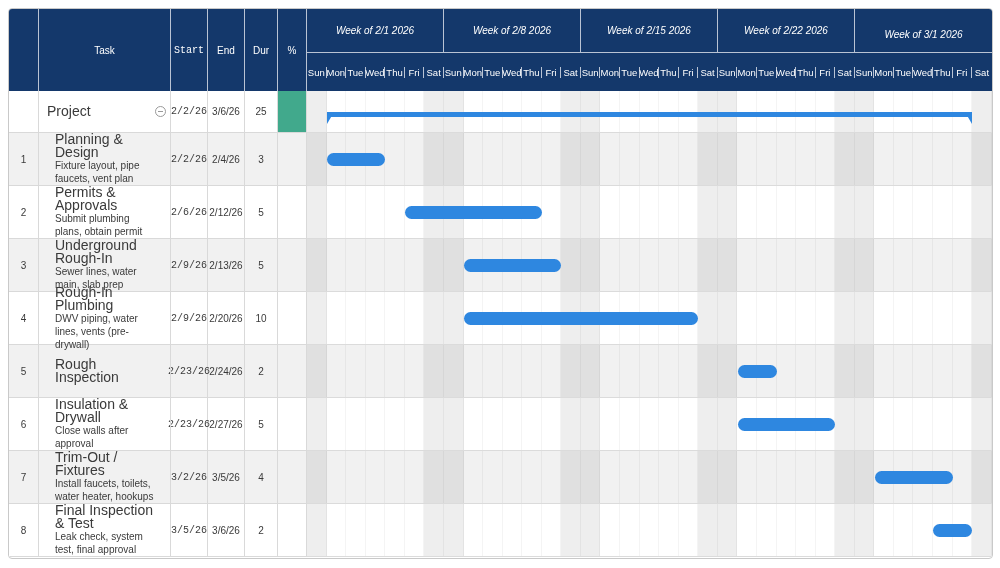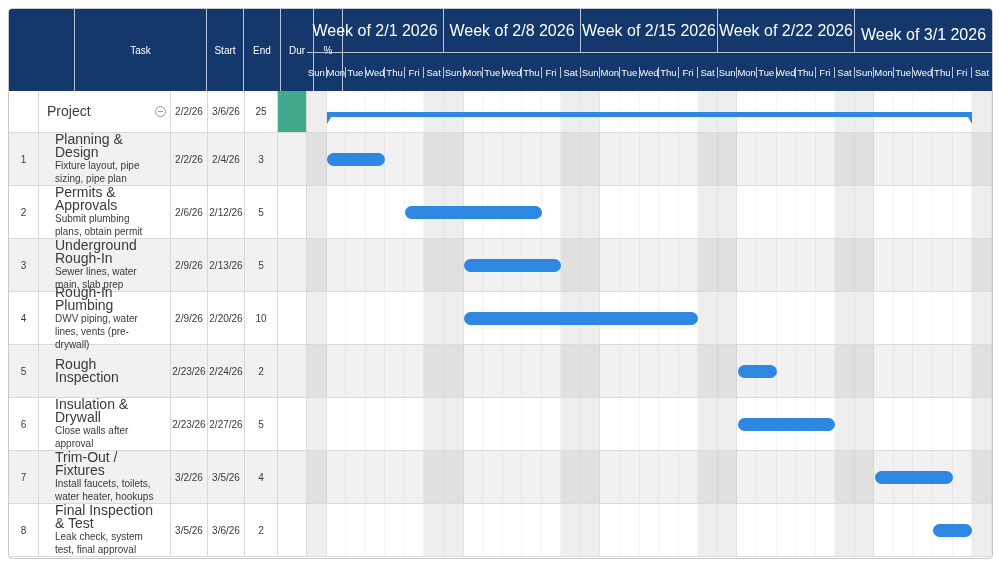--- a/index.html
+++ b/index.html
@@ -1,31 +1,31 @@
 <!DOCTYPE html>
 <html><head>
 <meta charset="utf-8">
 <style>
   * { margin:0; padding:0; box-sizing:border-box; }
   html,body { width:1000px; height:568px; background:#ffffff; font-family:"Liberation Sans", sans-serif; color:#3a3a3a; }
   .gantt { position:absolute; left:8px; top:8px; width:985px; height:551px; border:1px solid #c9c9c9; border-radius:4px; overflow:hidden; background:#fff; }
 
   
   .hdr { display:flex; height:82px; background:#14386b; color:#fff; }
-  .hdr-left { display:flex; width:298px; flex:none;padding-left:36px; }
+  .hdr-left { display:flex; width:298px; flex:none; }
   .hcell { border-right:1px solid rgba(214,220,230,0.85); display:flex; align-items:center; justify-content:center; font-size:10px; }
   .c-num  { width:30px;  flex:none; }
   .c-task { width:132px; flex:none; }
-  .c-start{ width:37px;  flex:none; }
+  .c-start{ width:37px;  flex:none;font-family:Liberation Mono, monospace; }
   .c-end  { width:37px;  flex:none;text-align:right; }
   .c-dur  { width:33px;  flex:none; }
   .c-pct  { width:29px;  flex:none; }
   .hdr-right { flex:1; display:flex; flex-direction:column; }
   .week-row { display:flex; height:44px; border-bottom:1px solid rgba(214,220,230,0.85); }
-  .wk { width:20%; border-right:1px solid rgba(214,220,230,0.85); display:flex; align-items:center; justify-content:center; font-size:16px; }
+  .wk { width:20%; border-right:1px solid rgba(214,220,230,0.85); display:flex; align-items:center; justify-content:center; font-size:10px;font-style:italic; }
   .wk:last-child { border-right:none;margin-top:8px; }
   .day-row { display:flex; height:38px;align-items:center; }
   .dy { width:calc(100%/35); border-right:1px solid rgba(214,220,230,0.85); display:flex; align-items:center; justify-content:center; font-size:9.5px; }
   .dy:last-child { border-right:none; }
 
   
   .row { display:flex; background:#ffffff; }
   .row.alt { background:#f1f1f1; }
   .cell { border-right:1px solid #d9d9d9; border-bottom:1px solid #d9d9d9; display:flex; align-items:center; justify-content:center; font-size:10px; }
   .cell.c-task { flex-direction:column; align-items:flex-start; justify-content:center; padding-left:16px; padding-right:15px; position:relative; }
@@ -152,21 +152,21 @@
           <div class="tday"></div>
           <div class="tday"></div>
           <div class="tday we"></div>
           <div class="bar summary" style="left: 2.85714%; width: 94.2857%;"></div>
         </div>
       </div>
       <div class="row alt" style="height: 53px;">
         <div class="cell c-num">1</div>
         <div class="cell c-task">
           <div class="t-title">Planning &amp; Design</div>
-          <div class="t-desc">Fixture layout, pipe sizing, pipe plan</div>
+          <div class="t-desc">Fixture layout, pipe faucets, vent plan</div>
         </div>
         <div class="cell c-start">2/2/26</div>
         <div class="cell c-end">2/4/26</div>
         <div class="cell c-dur">3</div>
         <div class="cell c-pct"></div>
         <div class="tl">
           <div class="tday we"></div>
           <div class="tday"></div>
           <div class="tday"></div>
           <div class="tday"></div>

